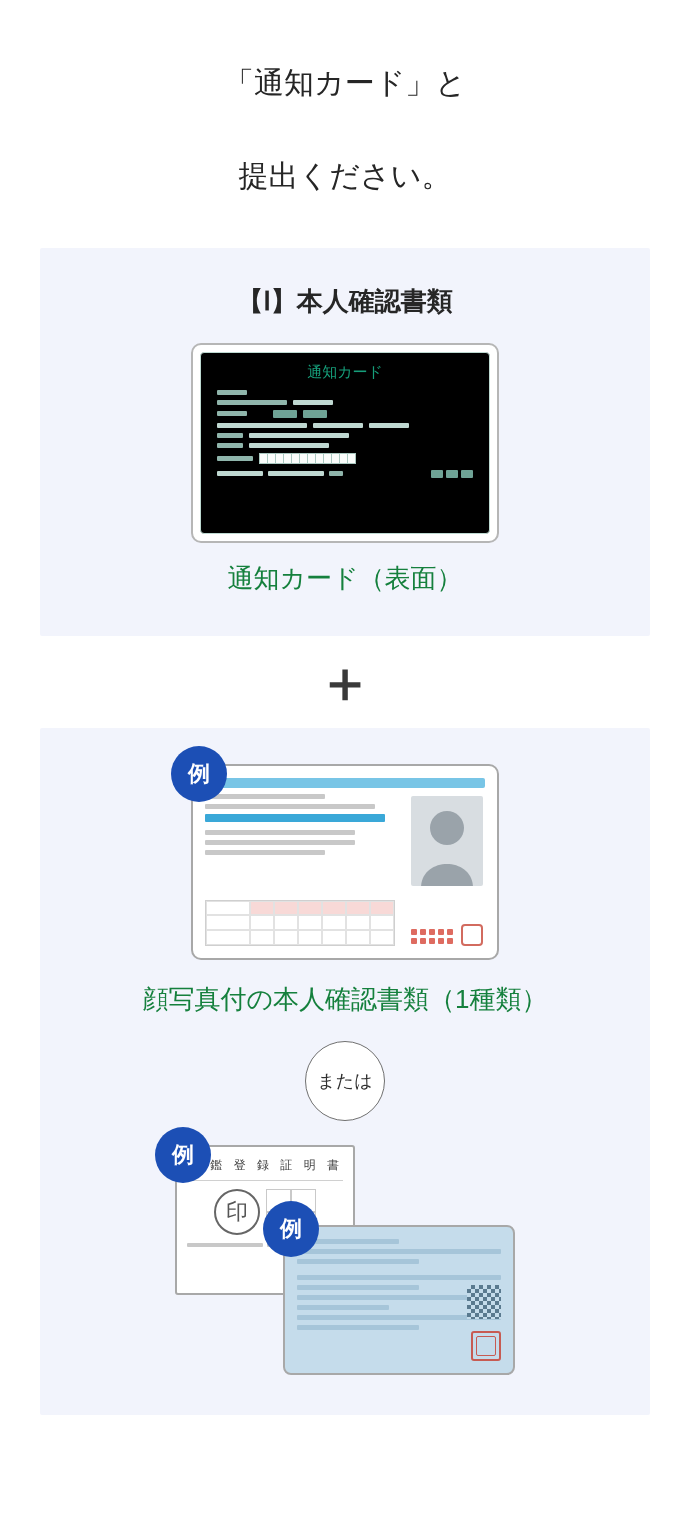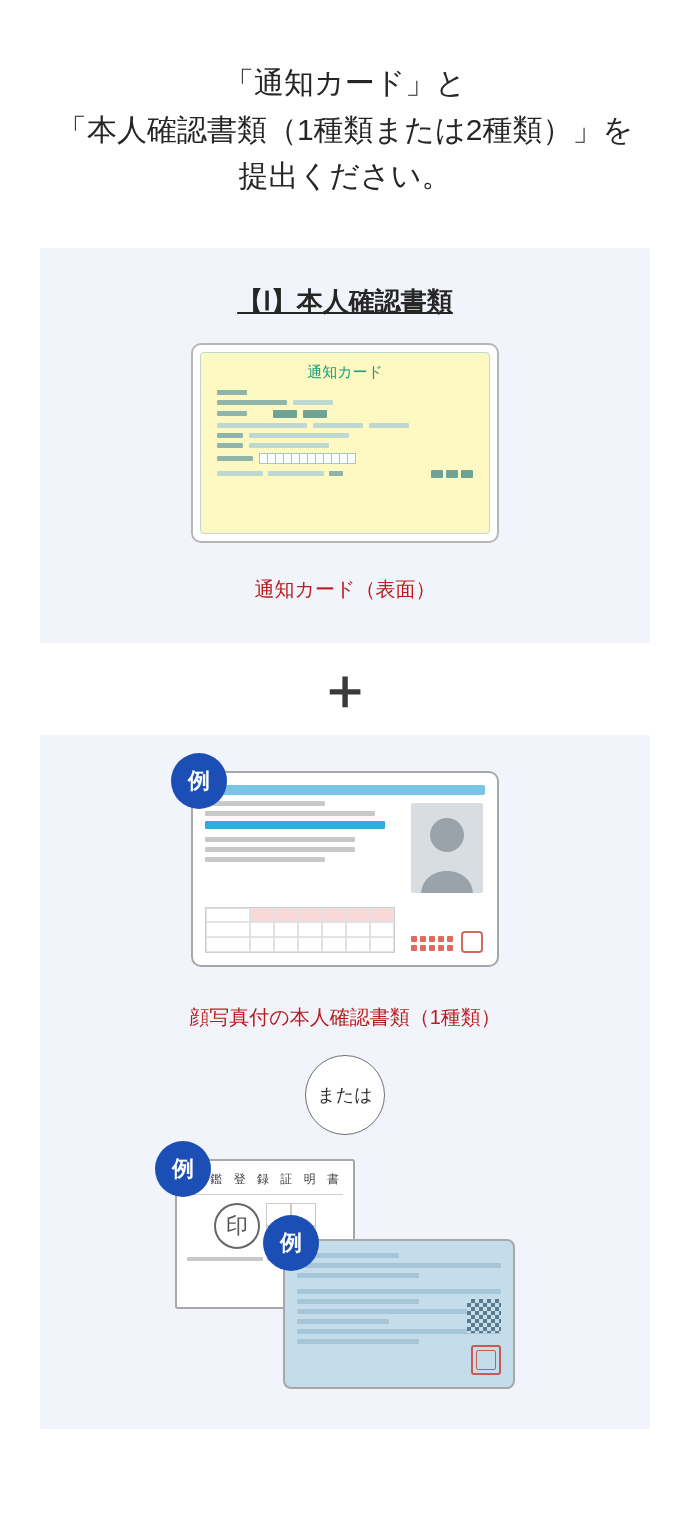--- a/index.html
+++ b/index.html
@@ -21,49 +21,48 @@
   .panel {
     background: #f2f4fc;
     border-radius: 2px;
     padding: 36px 30px 40px;
     text-align: center;
   }
   .section-title {
     font-size: 26px;
     font-weight: 700;
     margin-bottom: 24px;
-    text-decoration: underline;
   }
   .plus {
     text-align: center;
     font-size: 56px;
     font-weight: 700;
     color: #3a3a3a;
     line-height: 1;
     margin: 18px 0;
   }
   .caption {
-    font-size: 20px;
-    margin-top: 33px;
-    color: #b91c1c;
+    font-size: 26px;
+    margin-top: 18px;
+    color: #15803d;
   }
   
   .card-frame {
     width: 308px;
     height: 200px;
     margin: 0 auto;
     background: #ffffff;
     border: 2px solid #b6b6b6;
     border-radius: 10px;
     padding: 7px;
     position: relative;
   }
   .tsuuchi-inner {
     width: 100%; height: 100%;
-    background: #fef9c3;
+    background: #000000;
     border: 1px solid #bdd9d1;
     border-radius: 4px;
     padding: 10px 16px 8px;
     position: relative;
   }
   .tsuuchi-title {
     color: #169e7a;
     font-size: 15px;
     text-align: center;
     font-weight: 500;
@@ -159,21 +158,21 @@
       repeating-conic-gradient(#5a7a8f 0 25%, #c5dceb 0 50%);
       background-size:8px 8px;}
   .red-seal{position:absolute;right:12px;bottom:12px;width:30px;height:30px;border:2px solid #c75b52;border-radius:3px;}
   .red-seal::before{content:'';position:absolute;inset:3px;border:1px solid #c75b52;border-radius:2px;}
 </style>
 </head>
 <body>
 
 <h1 class="heading">
   <span>「通知カード」と</span><br>
-  <span>「本人確認書類（1種類または2種類）」を</span><br>
+  <br>
   <span>提出ください。</span>
 </h1>
 
 <div class="panel">
   <div class="section-title">【Ⅰ】本人確認書類</div>
 
   <div class="card-frame">
     <div class="tsuuchi-inner">
       <div class="tsuuchi-title">通知カード</div>
       <div class="tsuuchi-lines">

